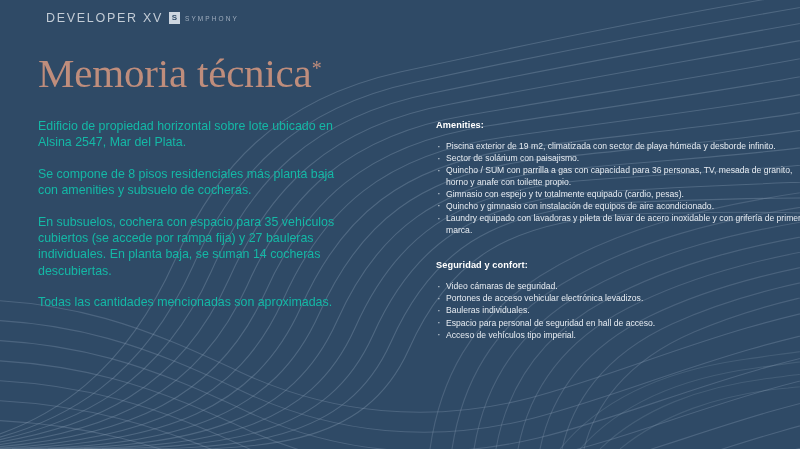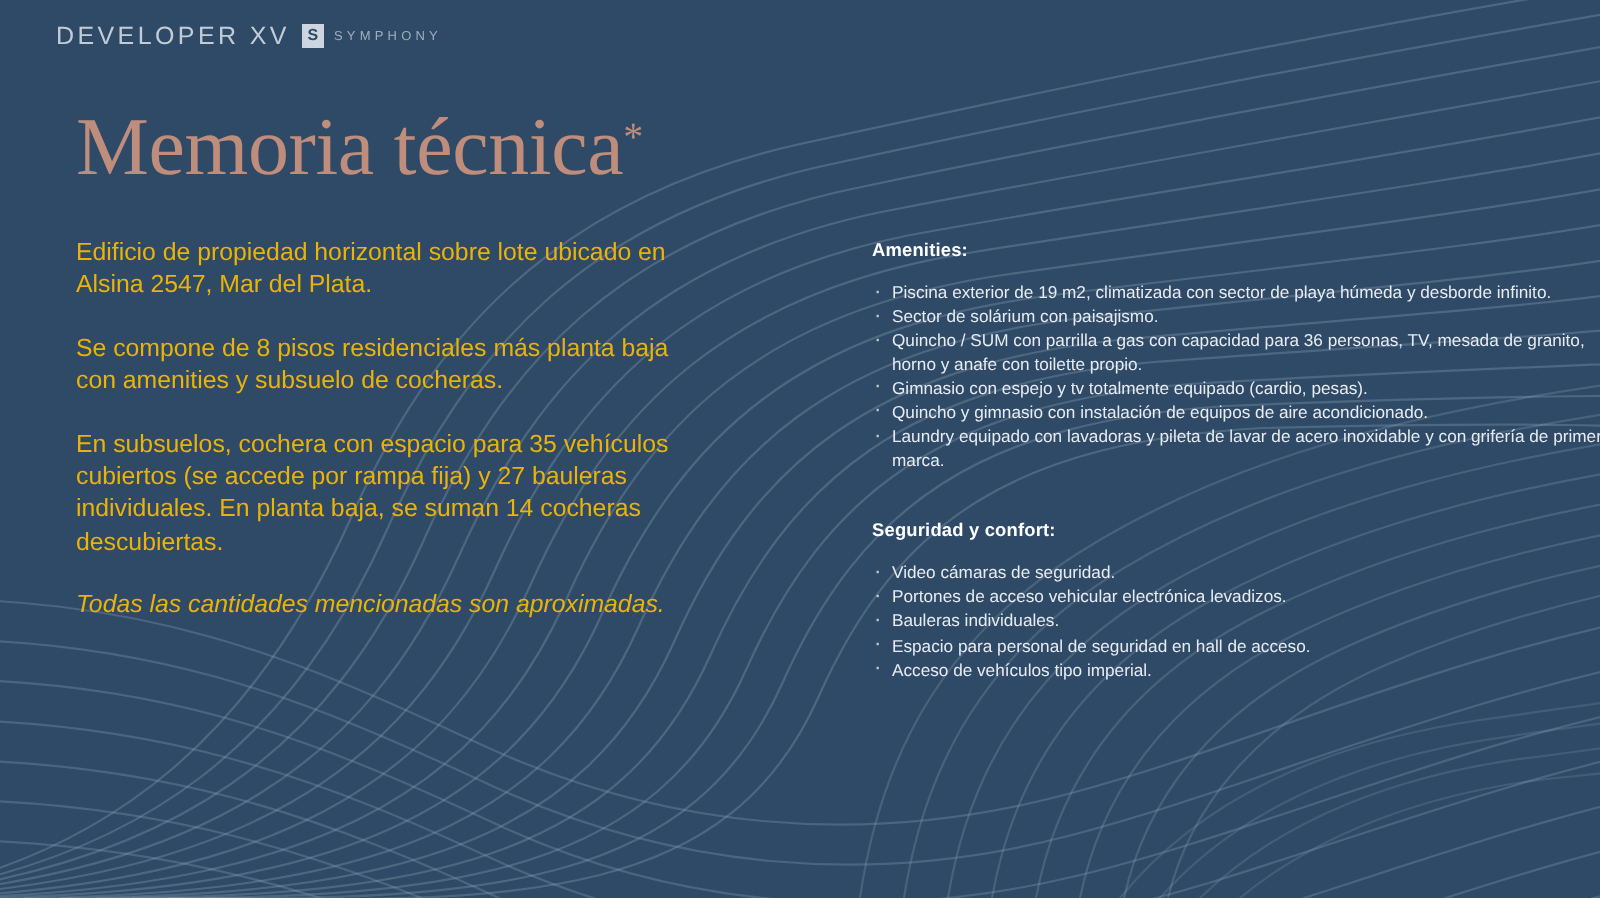--- a/index.html
+++ b/index.html
@@ -23,21 +23,21 @@
     width:800px;
     height:449px;
     pointer-events:none;
     z-index:0;
   }
   .content { position:relative; z-index:2; width:800px; height:449px; }
 
   
   .brand {
     position:absolute;
-    left:28px; top:11px;
+    left:46px; top:11px;
     display:flex;
     align-items:center;
     gap:5px;
     text-align:center;
   }
   .brand-main {
     color:#c3ccd6;
     font-size:12.5px;
     letter-spacing:1.7px;
     font-weight:400;
@@ -76,26 +76,26 @@
   }
   .title .ast { font-size:20px; vertical-align:12px; letter-spacing:0; }
 
   
   .left-col {
     position:absolute;
     left:38px; top:118px;
     width:315px;
   }
   .left-col p {
-    color:#eab308;
+    color:#14b8a6;
     font-size:12.4px;
     line-height:16.4px;
     margin-bottom:15px;
   }
-  .left-col p:last-child { margin-bottom:0;font-style:italic; }
+  .left-col p:last-child { margin-bottom:0; }
 
   
   .right-col {
     position:absolute;
     left:404px; top:120px;
     width:370px;
     margin-left:32px;
   }
   .sec-head {
     color:#ffffff;

